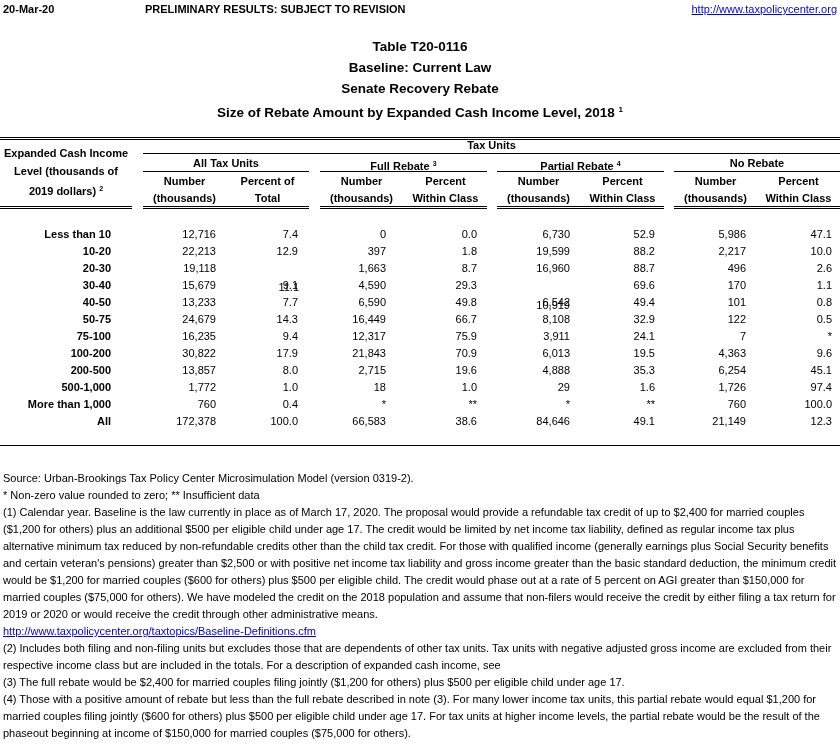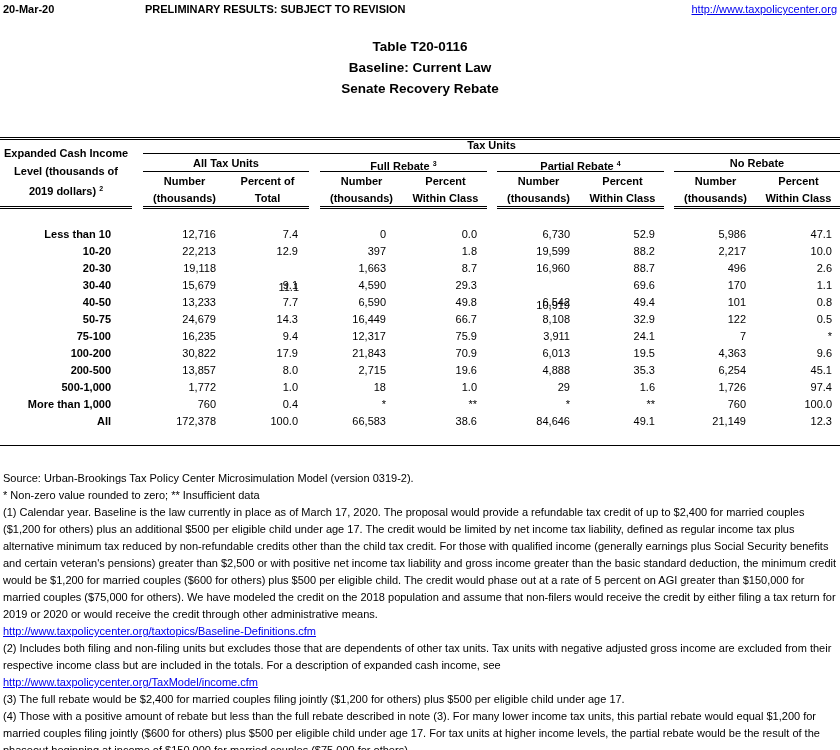--- a/index.html
+++ b/index.html
@@ -36,20 +36,21 @@
 <div class="topbar">
   <span class="date">20-Mar-20</span>
   <span class="prelim">PRELIMINARY RESULTS: SUBJECT TO REVISION</span>
   <span class="url">http://www.taxpolicycenter.org</span>
 </div>
 
 <div class="titles">
   <div>Table T20-0116</div>
   <div>Baseline: Current Law</div>
   <div>Senate Recovery Rebate</div>
+  <div><span>Size of Rebate Amount by Expanded Cash Income Level, 2018</span> <sup>1</sup></div>
 </div>
 
 <div class="rule-double" style="top:137px; left:0; width:840px;"></div>
 <div class="rule-single" style="top:153px; left:143px; width:697px;"></div>
 <div class="rule-single" style="top:171px; left:143px; width:166px;"></div>
 <div class="rule-single" style="top:171px; left:320px; width:167px;"></div>
 <div class="rule-single" style="top:171px; left:497px; width:167px;"></div>
 <div class="rule-single" style="top:171px; left:674px; width:166px;"></div>
 <div class="rule-double" style="top:206px; left:0; width:132px;"></div>
 <div class="rule-double" style="top:206px; left:143px; width:166px;"></div>
@@ -239,16 +240,15 @@
   </div>
 
 <div class="rule-single" style="top:445px; left:0; width:840px;"></div>
 
 <div class="notes">
   <div>Source: Urban-Brookings Tax Policy Center Microsimulation Model (version 0319-2).</div>
   <div>* Non-zero value rounded to zero; ** Insufficient data</div>
   <div>(1) Calendar year. Baseline is the law currently in place as of March 17, 2020. The proposal would provide a refundable tax credit of up to $2,400 for married couples ($1,200 for others) plus an additional $500 per eligible child under age 17. The credit would be limited by net income tax liability, defined as regular income tax plus alternative minimum tax reduced by non-refundable credits other than the child tax credit. For those with qualified income (generally earnings plus Social Security benefits and certain veteran's pensions) greater than $2,500 or with positive net income tax liability and gross income greater than the basic standard deduction, the minimum credit would be $1,200 for married couples ($600 for others) plus $500 per eligible child. The credit would phase out at a rate of 5 percent on AGI greater than $150,000 for married couples ($75,000 for others). We have modeled the credit on the 2018 population and assume that non-filers would  receive the credit by either filing a tax return for 2019 or 2020 or would receive the credit through other administrative means.</div>
   <div><a>http://www.taxpolicycenter.org/taxtopics/Baseline-Definitions.cfm</a></div>
   <div>(2) Includes both filing and non-filing units but excludes those that are dependents of other tax units. Tax units with negative adjusted gross income are excluded from their respective income class but are included in the totals. For a description of expanded cash income, see</div>
-  <div><a>http://www.taxpolicycenter.org/TaxModel/income.cfm</a></div>
   <div>(3) The full rebate would be $2,400 for married couples filing jointly ($1,200 for others) plus $500 per eligible child under age 17.</div>
   <div>(4) Those with a positive amount of rebate but less than the full rebate described in note (3). For many lower income tax units, this partial rebate would equal $1,200 for married couples filing jointly ($600 for others) plus $500 per eligible child under age 17. For tax units at higher income levels, the partial rebate would be the result of the phaseout beginning at income of $150,000 for married couples ($75,000 for others).</div>
 </div>
 
 </body></html>

